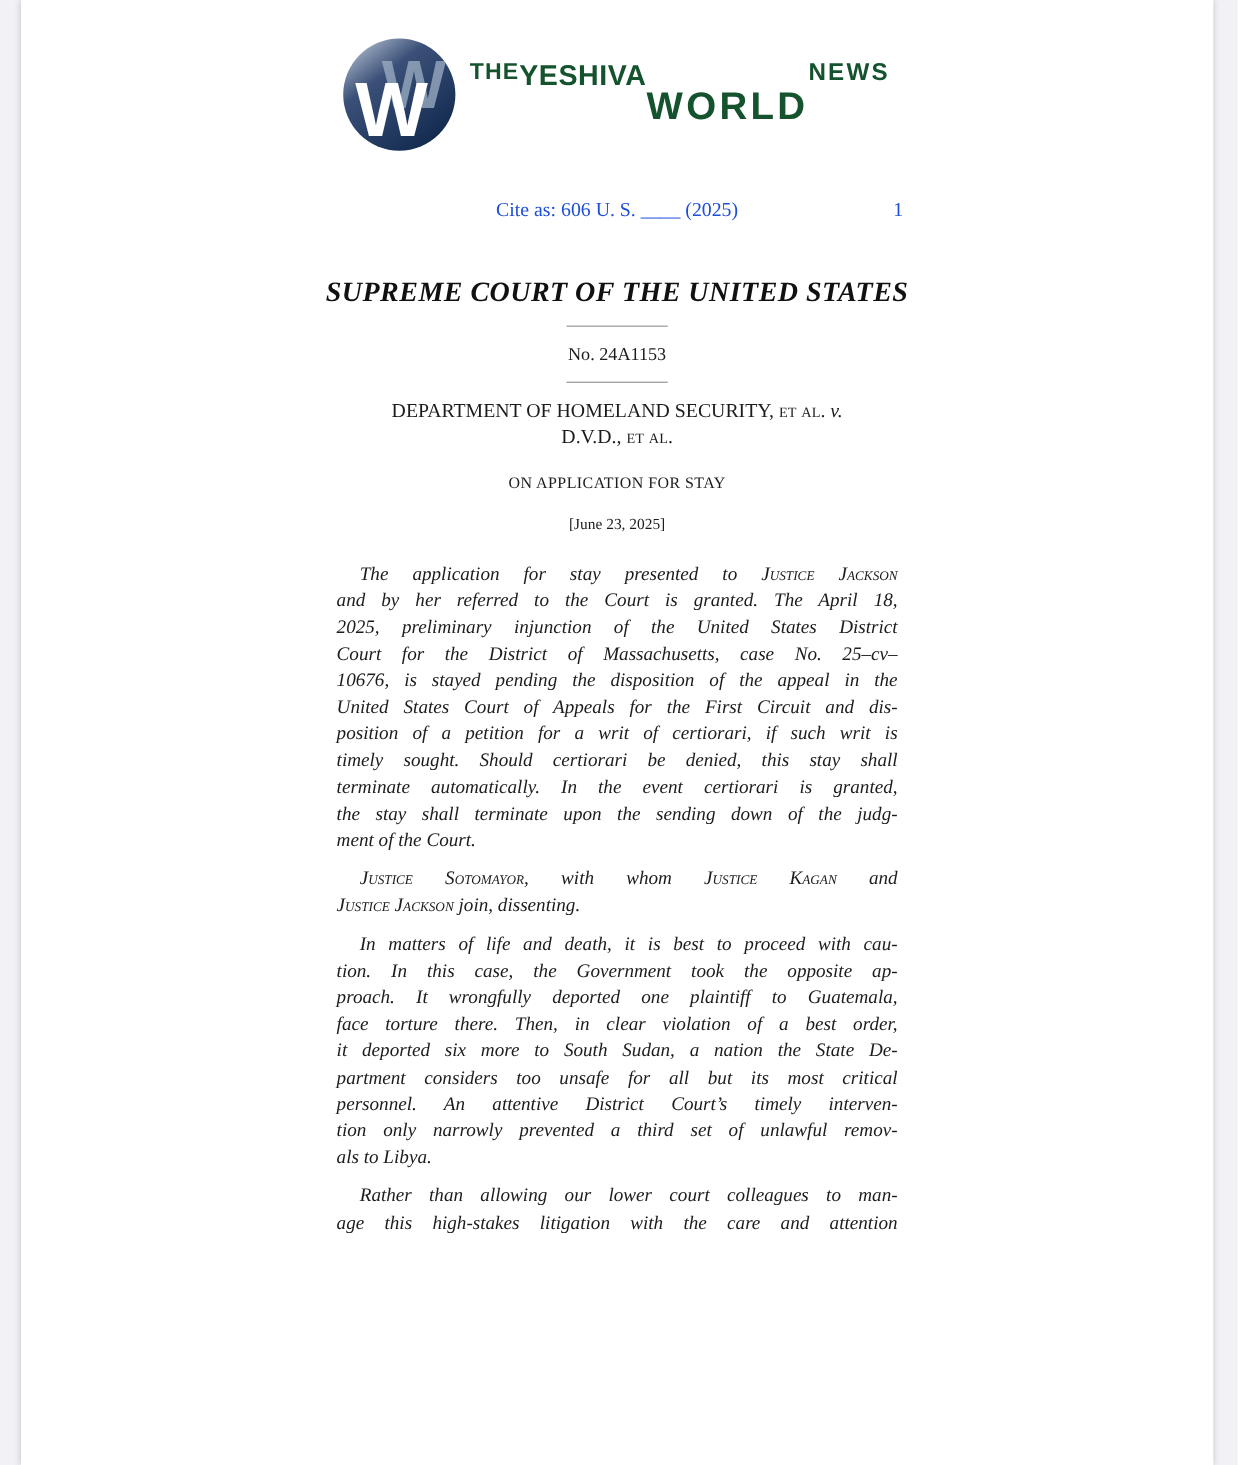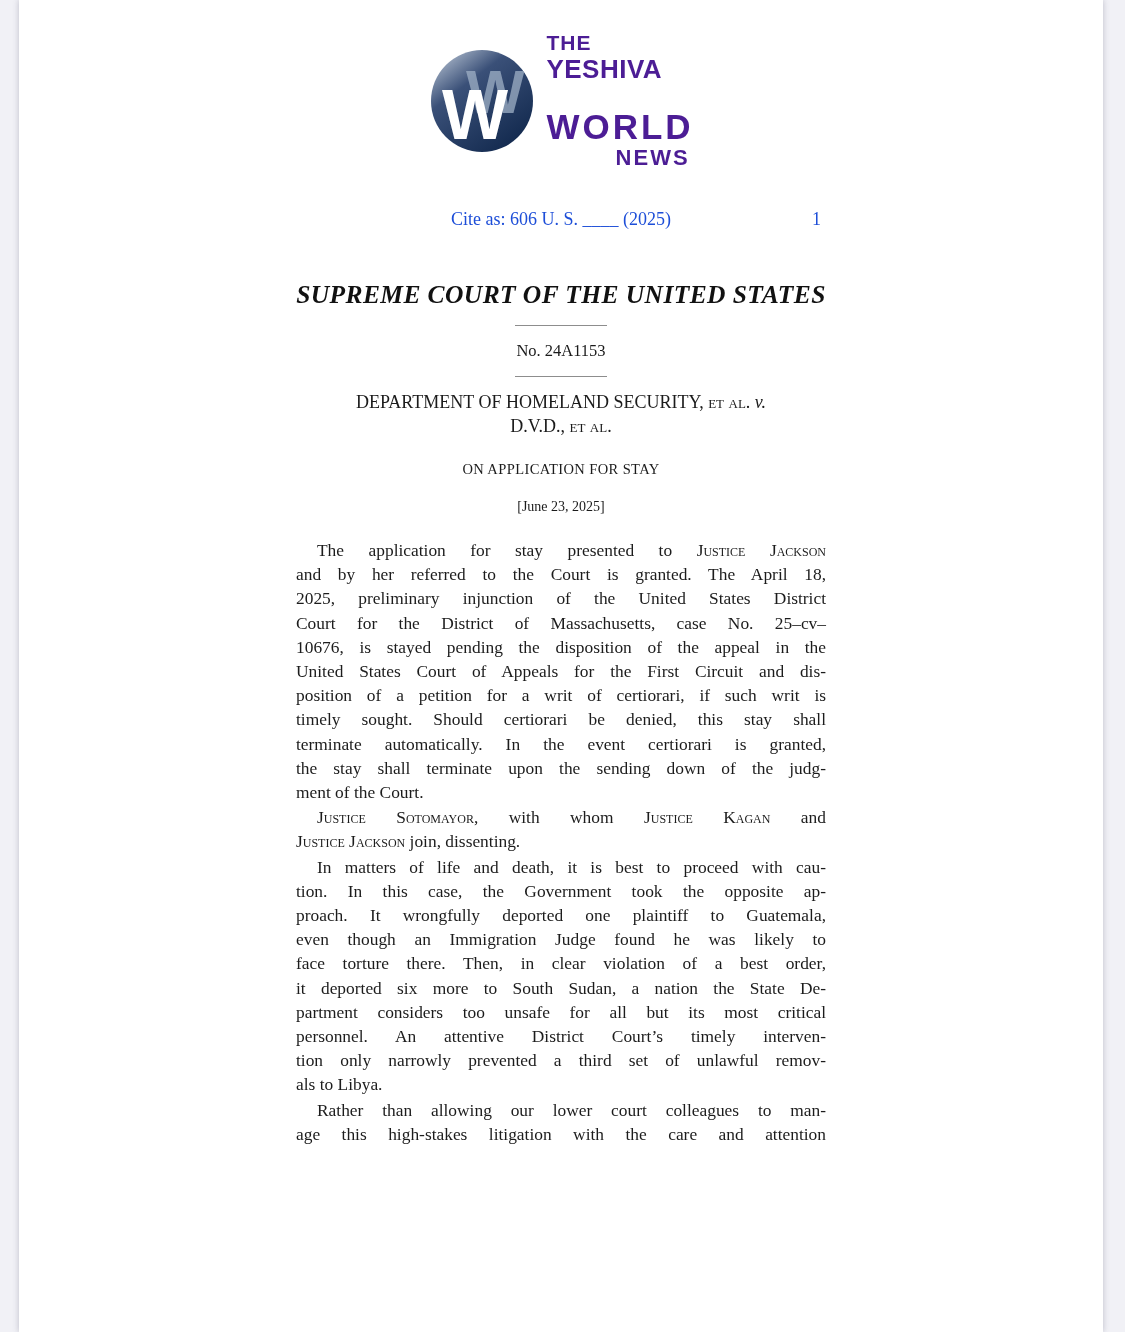--- a/index.html
+++ b/index.html
@@ -15,21 +15,21 @@
     background:#ffffff;
     box-shadow:0 0 6px rgba(70,70,95,.30);
   }
   
   .logo{
     display:flex;justify-content:center;align-items:center;
     padding-top:32px;gap:10px;
     font-family:"Liberation Sans", sans-serif;
   }
   .logo-mark{width:108px;height:108px;flex:0 0 auto;}
-  .logo-text{display:flex;flex-direction:column;line-height:1;color:#4c1d95;font-weight:bold;}
+  .logo-text{display:flex;flex-direction:row;line-height:1;color:#14532d;font-weight:bold;}
   .logo-the{font-size:21px;letter-spacing:1px;margin-bottom:3px;}
   .logo-yeshiva{font-size:26px;letter-spacing:.5px;margin-bottom:3px;}
   .logo-world{font-size:35px;letter-spacing:3px;margin-bottom:3px;margin-top:24px;}
   .logo-news{font-size:22px;letter-spacing:2px;text-align:right;padding-right:4px;}
   
   .content{width:532px;margin:0 auto;}
   .citeline{
     margin-top:40px;position:relative;text-align:center;
     font-size:18px;color:#1d4ed8;
   }
@@ -40,21 +40,21 @@
     color:#111;
     font-style:italic;
   }
   .rule{width:92px;border:0;border-top:1.4px solid #8d8d8d;margin:15px auto 0 auto;}
   .docket{text-align:center;margin-top:15px;font-size:16.5px;}
   .parties{text-align:center;margin-top:14px;font-size:18px;line-height:23.5px;}
   .onapp{text-align:center;margin-top:23px;font-size:14.5px;letter-spacing:.4px;}
   .datebracket{text-align:center;margin-top:21px;font-size:14px;}
   
   .bodytext{margin-top:23px;font-size:17.4px;line-height:24.2px;color:#1c1c1c;}
-  .para{margin:1px;}
+  .para{margin:11px;font-style:italic;}
   .line{text-align:justify;}
   .line.jl{text-align-last:justify;}
   .line.first{text-indent:21px;}
   .sc{font-variant:small-caps;}
   .it{font-style:italic;}
 </style>
 </head>
 <body>
 
 <div class="page">
@@ -127,21 +127,20 @@
           <div class="line"><span>ment of the Court.</span></div>
         </div>
         <div class="para">
           <div class="line jl first"><span class="sc">Justice Sotomayor</span><span>, with whom </span><span class="sc">Justice Kagan</span><span> and</span></div>
           <div class="line"><span class="sc">Justice Jackson</span><span> join, dissenting.</span></div>
         </div>
         <div class="para">
           <div class="line jl first"><span>In matters of life and death, it is best to proceed with cau-</span></div>
           <div class="line jl"><span>tion.  In this case, the Government took the opposite ap-</span></div>
           <div class="line jl"><span>proach.  It wrongfully deported one plaintiff to Guatemala,</span></div>
-          <div class="line jl"><span>even though an Immigration Judge found he was likely to</span></div>
           <div class="line jl"><span>face torture there.  Then, in clear violation of a best order,</span></div>
           <div class="line jl"><span>it deported six more to South Sudan, a nation the State De-</span></div>
           <div class="line jl"><span>partment considers too unsafe for all but its most critical</span></div>
           <div class="line jl"><span>personnel.  An attentive District Court’s timely interven-</span></div>
           <div class="line jl"><span>tion only narrowly prevented a third set of unlawful remov-</span></div>
           <div class="line"><span>als to Libya.</span></div>
         </div>
         <div class="para">
           <div class="line jl first"><span>Rather than allowing our lower court colleagues to man-</span></div>
           <div class="line jl"><span>age this high-stakes litigation with the care and attention</span></div>

